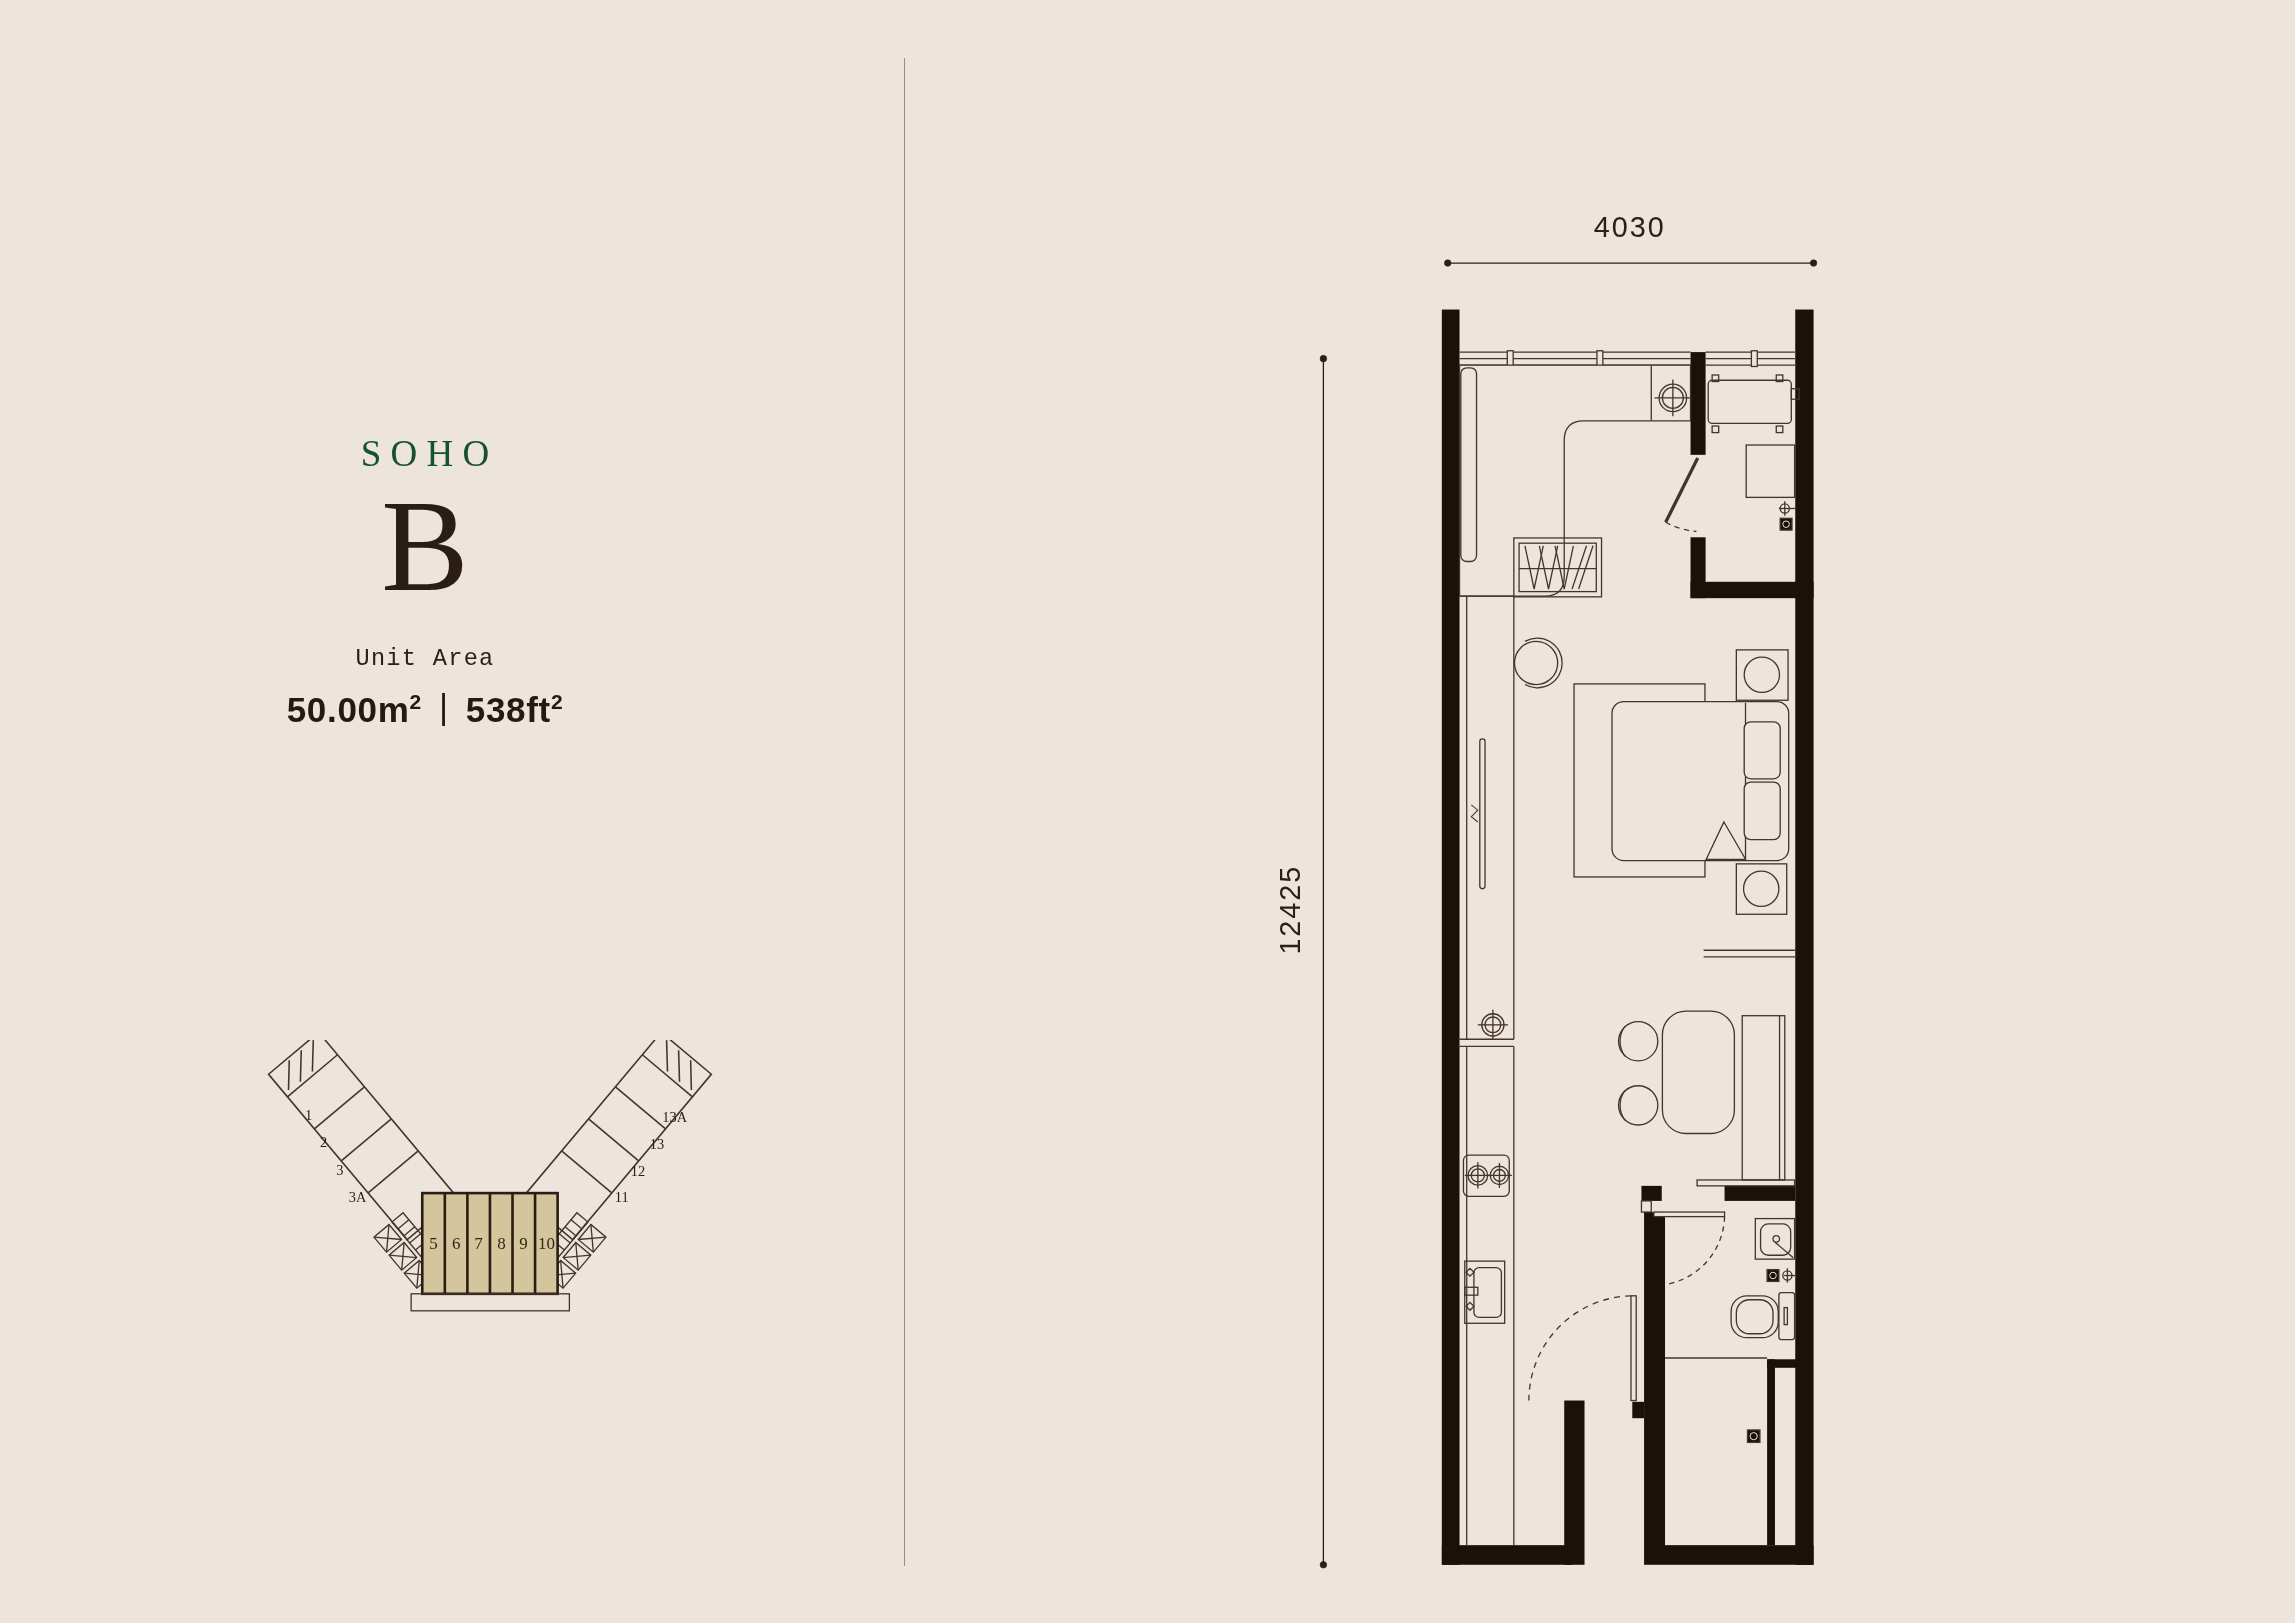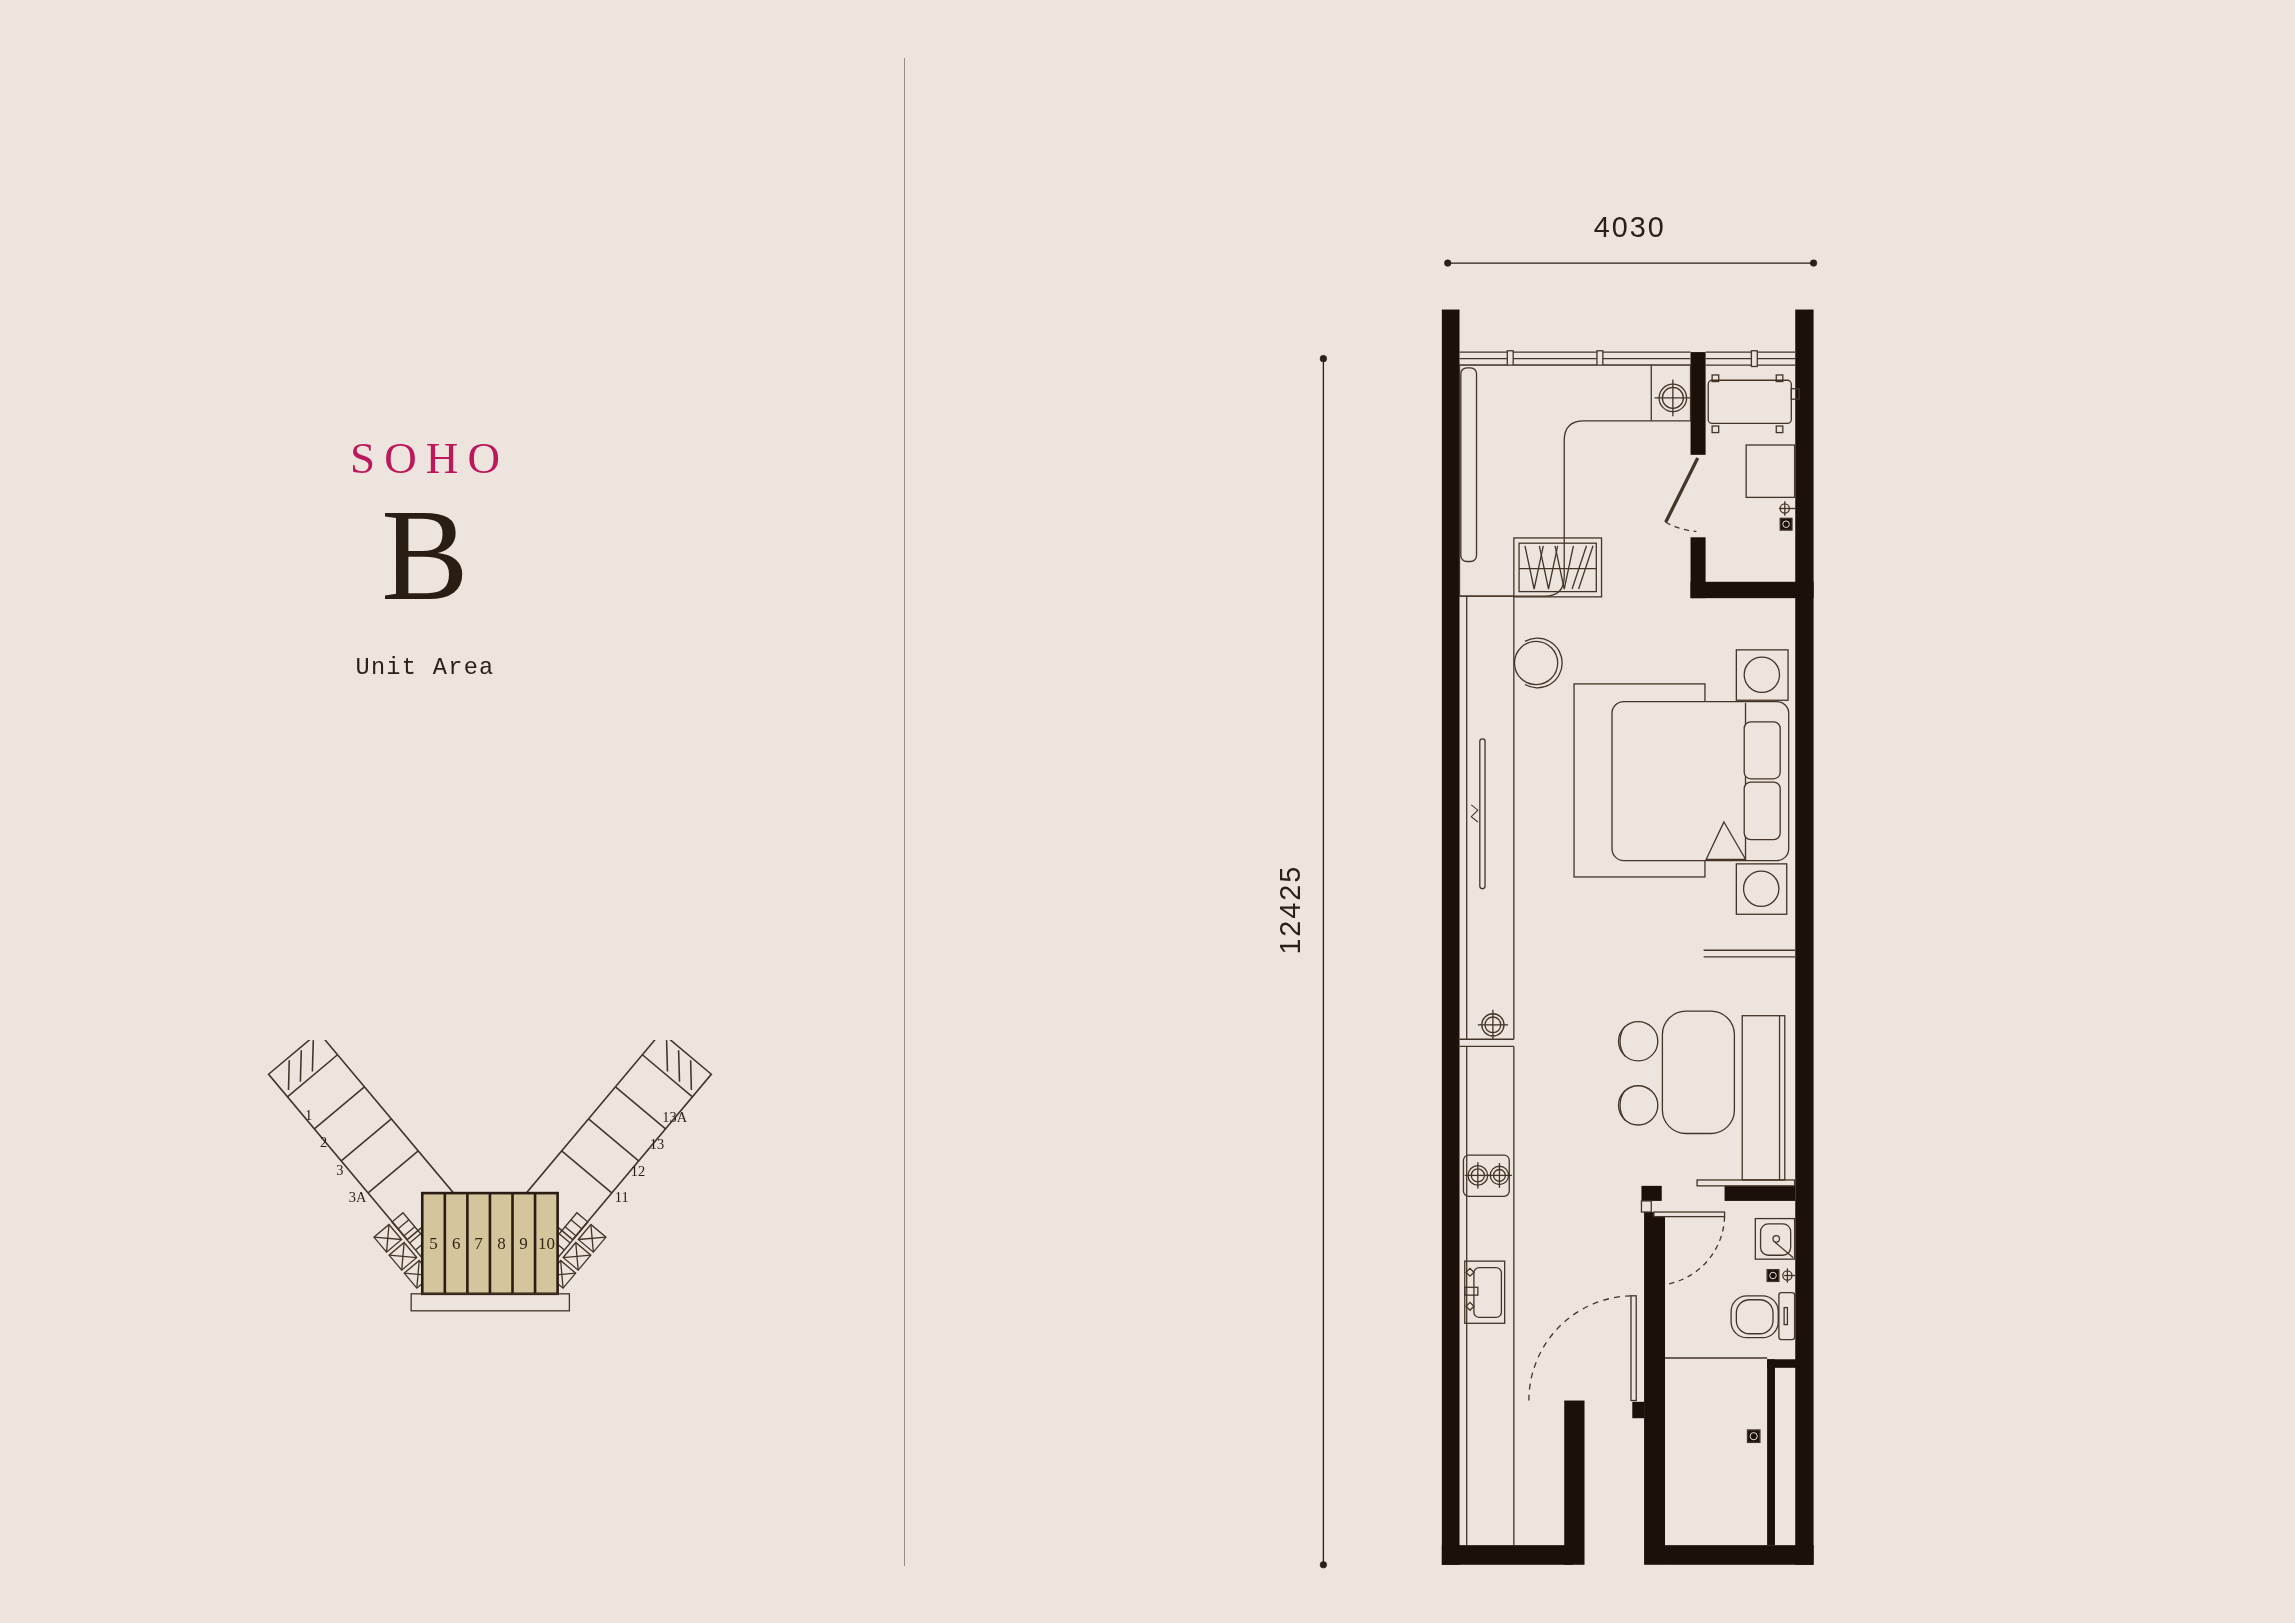--- a/index.html
+++ b/index.html
@@ -1,21 +1,21 @@
 <!DOCTYPE html>
 <html style="font-size:10.5px"><head>
 <meta charset="utf-8">
 <style>
   html,body{margin:0;padding:0;}
   #page{position:relative;width:2295px;height:1623px;background:#ece4dd;overflow:hidden;
         font-family:"Liberation Sans",sans-serif;color:#2d2015;}
   
   #title-block{position:absolute;left:196px;top:432px;width:458px;text-align:center;}
-  .soho{font-family:"Liberation Serif",serif;font-size:45px;letter-spacing:9.2px;
-        color:#be185d;text-indent:9.2px;}
+  .soho{font-family:"Liberation Serif",serif;font-size:37px;letter-spacing:9.2px;
+        color:#14532d;text-indent:9.2px;}
   .big-letter{font-family:"Liberation Serif",serif;font-size:131px;line-height:1.0;
         color:#2a1d13;margin-top:5.2px;}
   .unit-area{font-size:23.6px;letter-spacing:1.3px;color:#2d2015;margin-top:34px;font-family:Liberation Mono, monospace;}
   .area-line{font-size:35px;font-weight:bold;color:#241a12;margin-top:18.3px;letter-spacing:0.7px;}
   .area-line sup{font-size:60%;vertical-align:super;}
   .area-sep{display:inline-block;margin:0 17px;font-weight:normal;transform:translateY(-2.6px);}
   
   #divider{position:absolute;left:904px;top:58px;width:1.3px;height:1508px;background:#9c8c7f;}
   
   #keyplan-svg{position:absolute;left:249px;top:1040px;width:510px;height:301px;}
@@ -25,20 +25,23 @@
 </style>
 </head>
 <body>
 
 <div id="page">
 
   <div id="title-block">
     <div class="soho">SOHO</div>
     <div class="big-letter">B</div>
     <div class="unit-area">Unit Area</div>
+    <div class="area-line">
+      <span>50.00</span><span>m</span><sup>2</sup><span class="area-sep">|</span><span>538</span><span>ft</span><sup>2</sup>
+    </div>
   </div>
 
   <div id="divider"></div>
 
   <svg id="keyplan-svg" viewBox="380 1590 780 460">
     <g stroke="#453528" stroke-width="2.4" fill="none">
 
       <g transform="translate(622,1895) rotate(-40)">
         <rect x="0" y="-330" width="100" height="330" fill="#ece4dd"></rect>
         <line x1="0" y1="-285" x2="100" y2="-285"></line>

